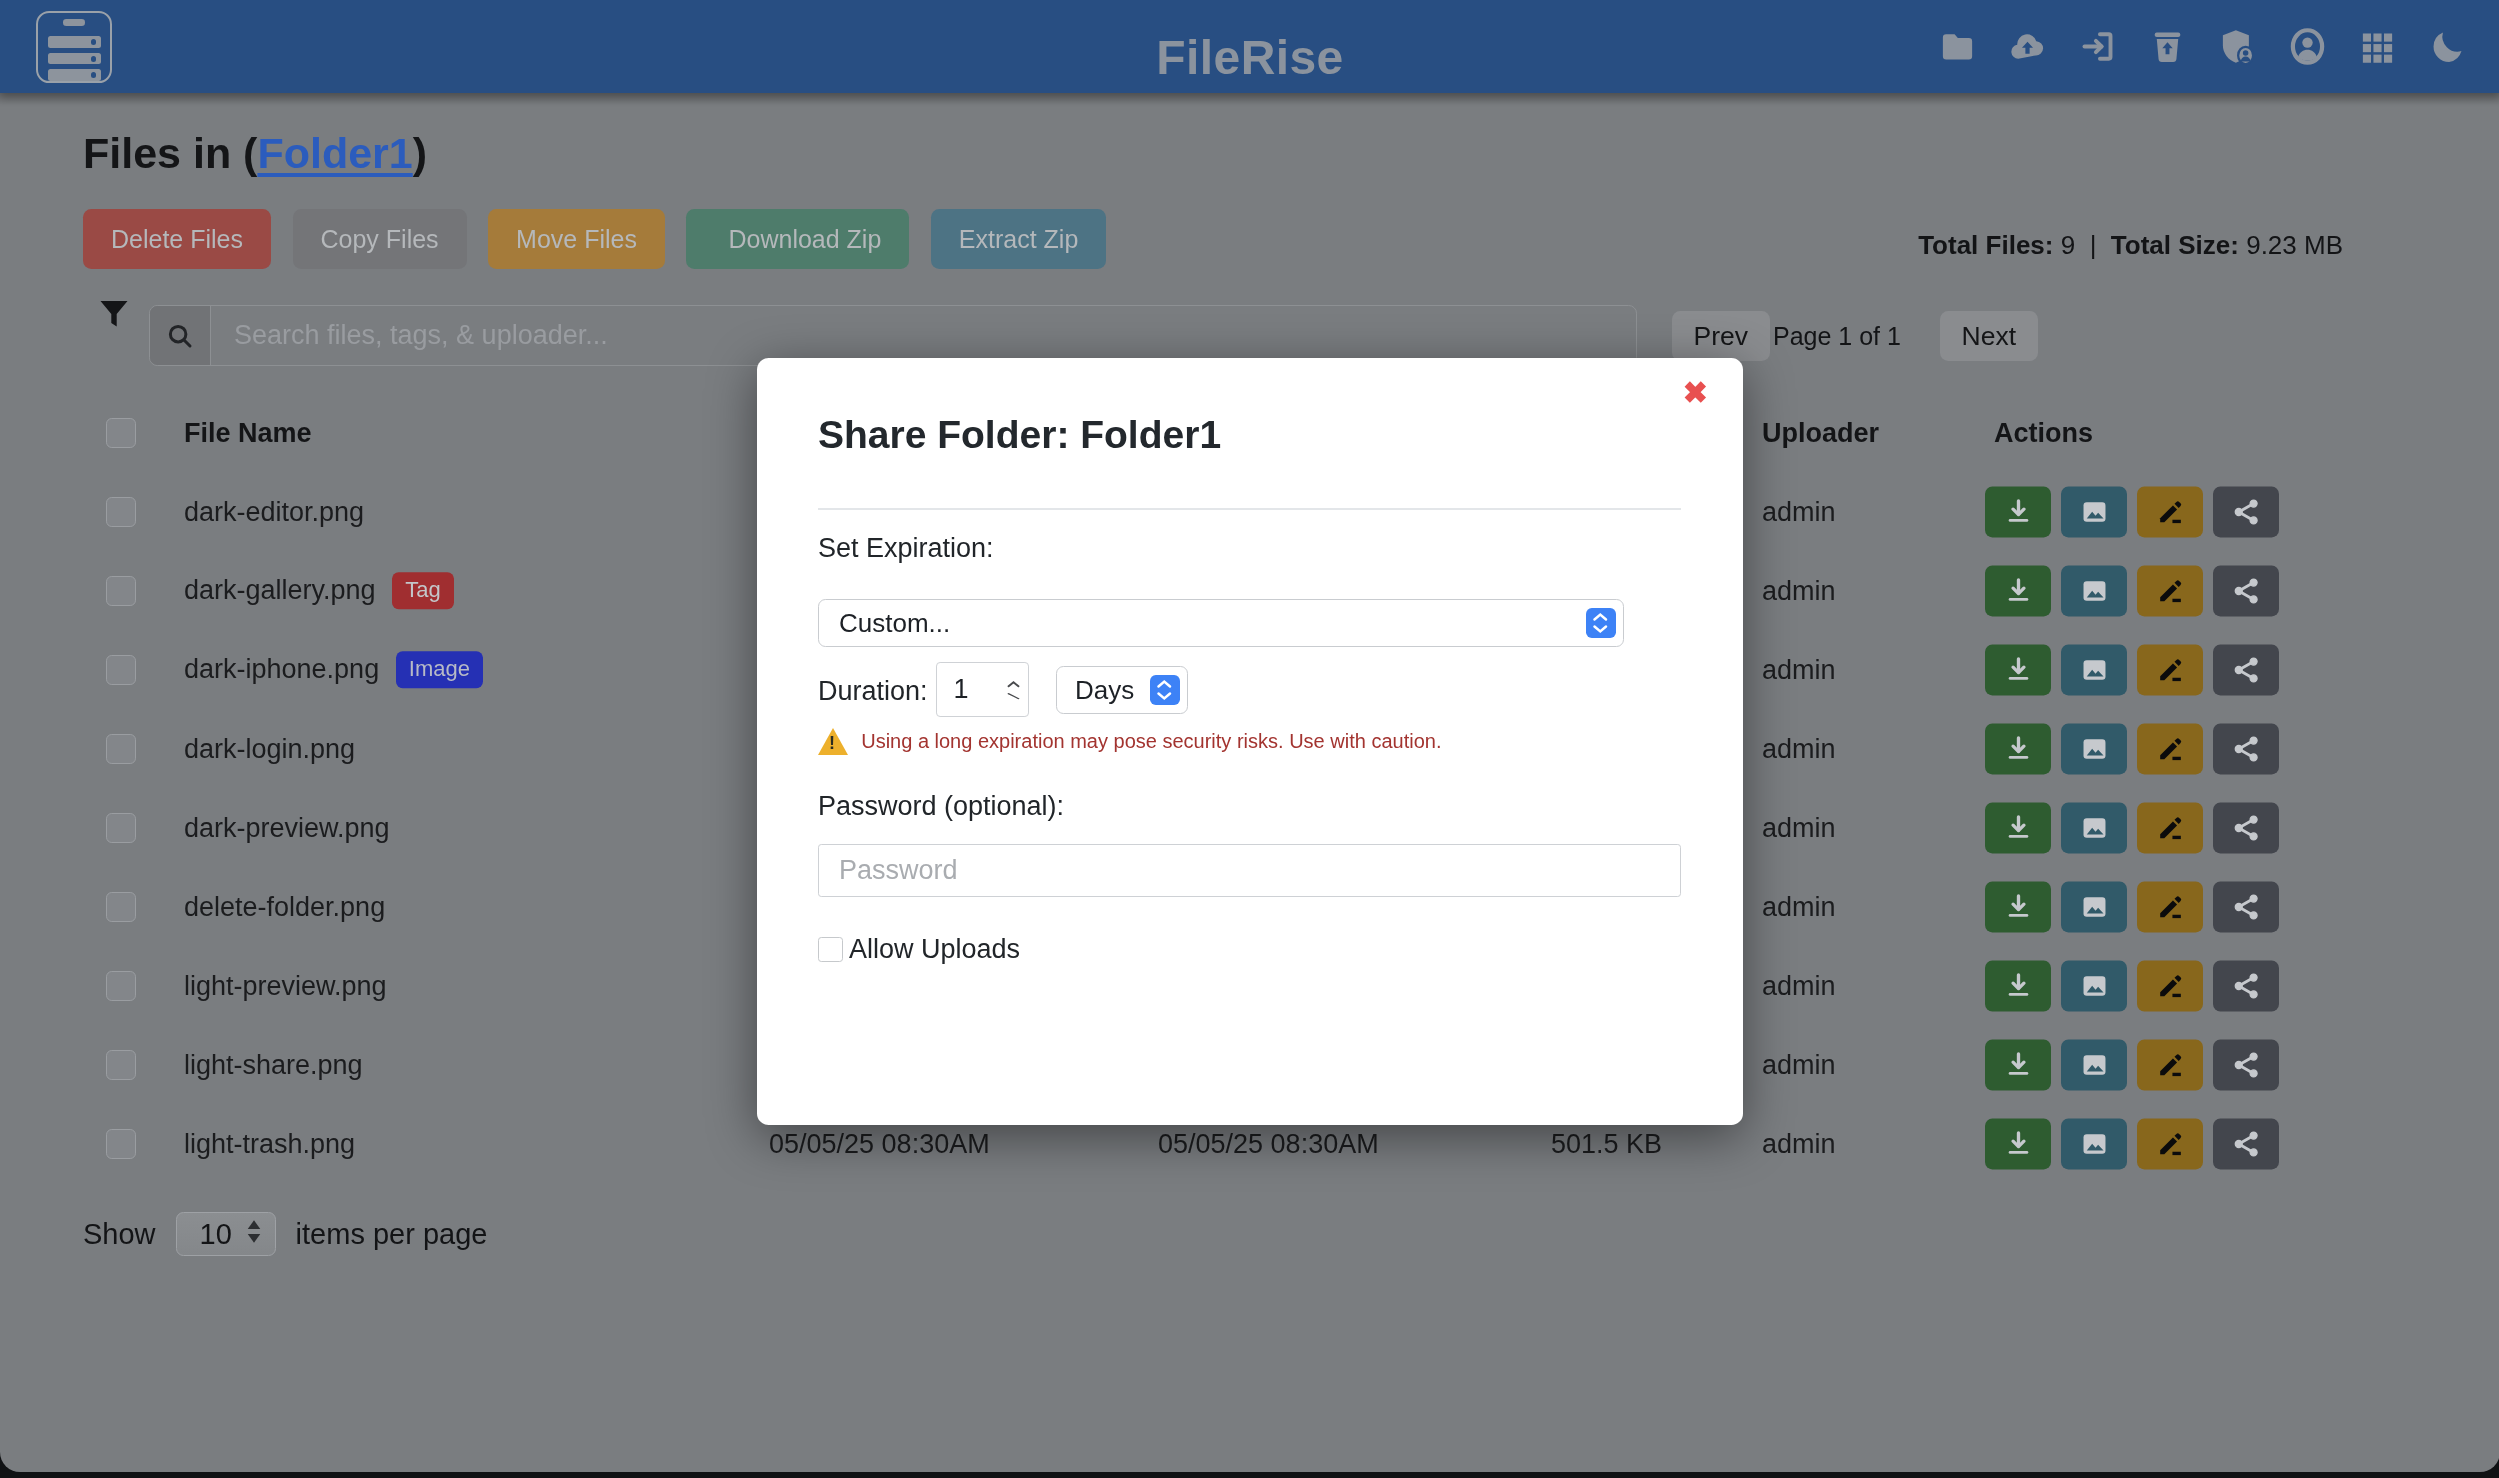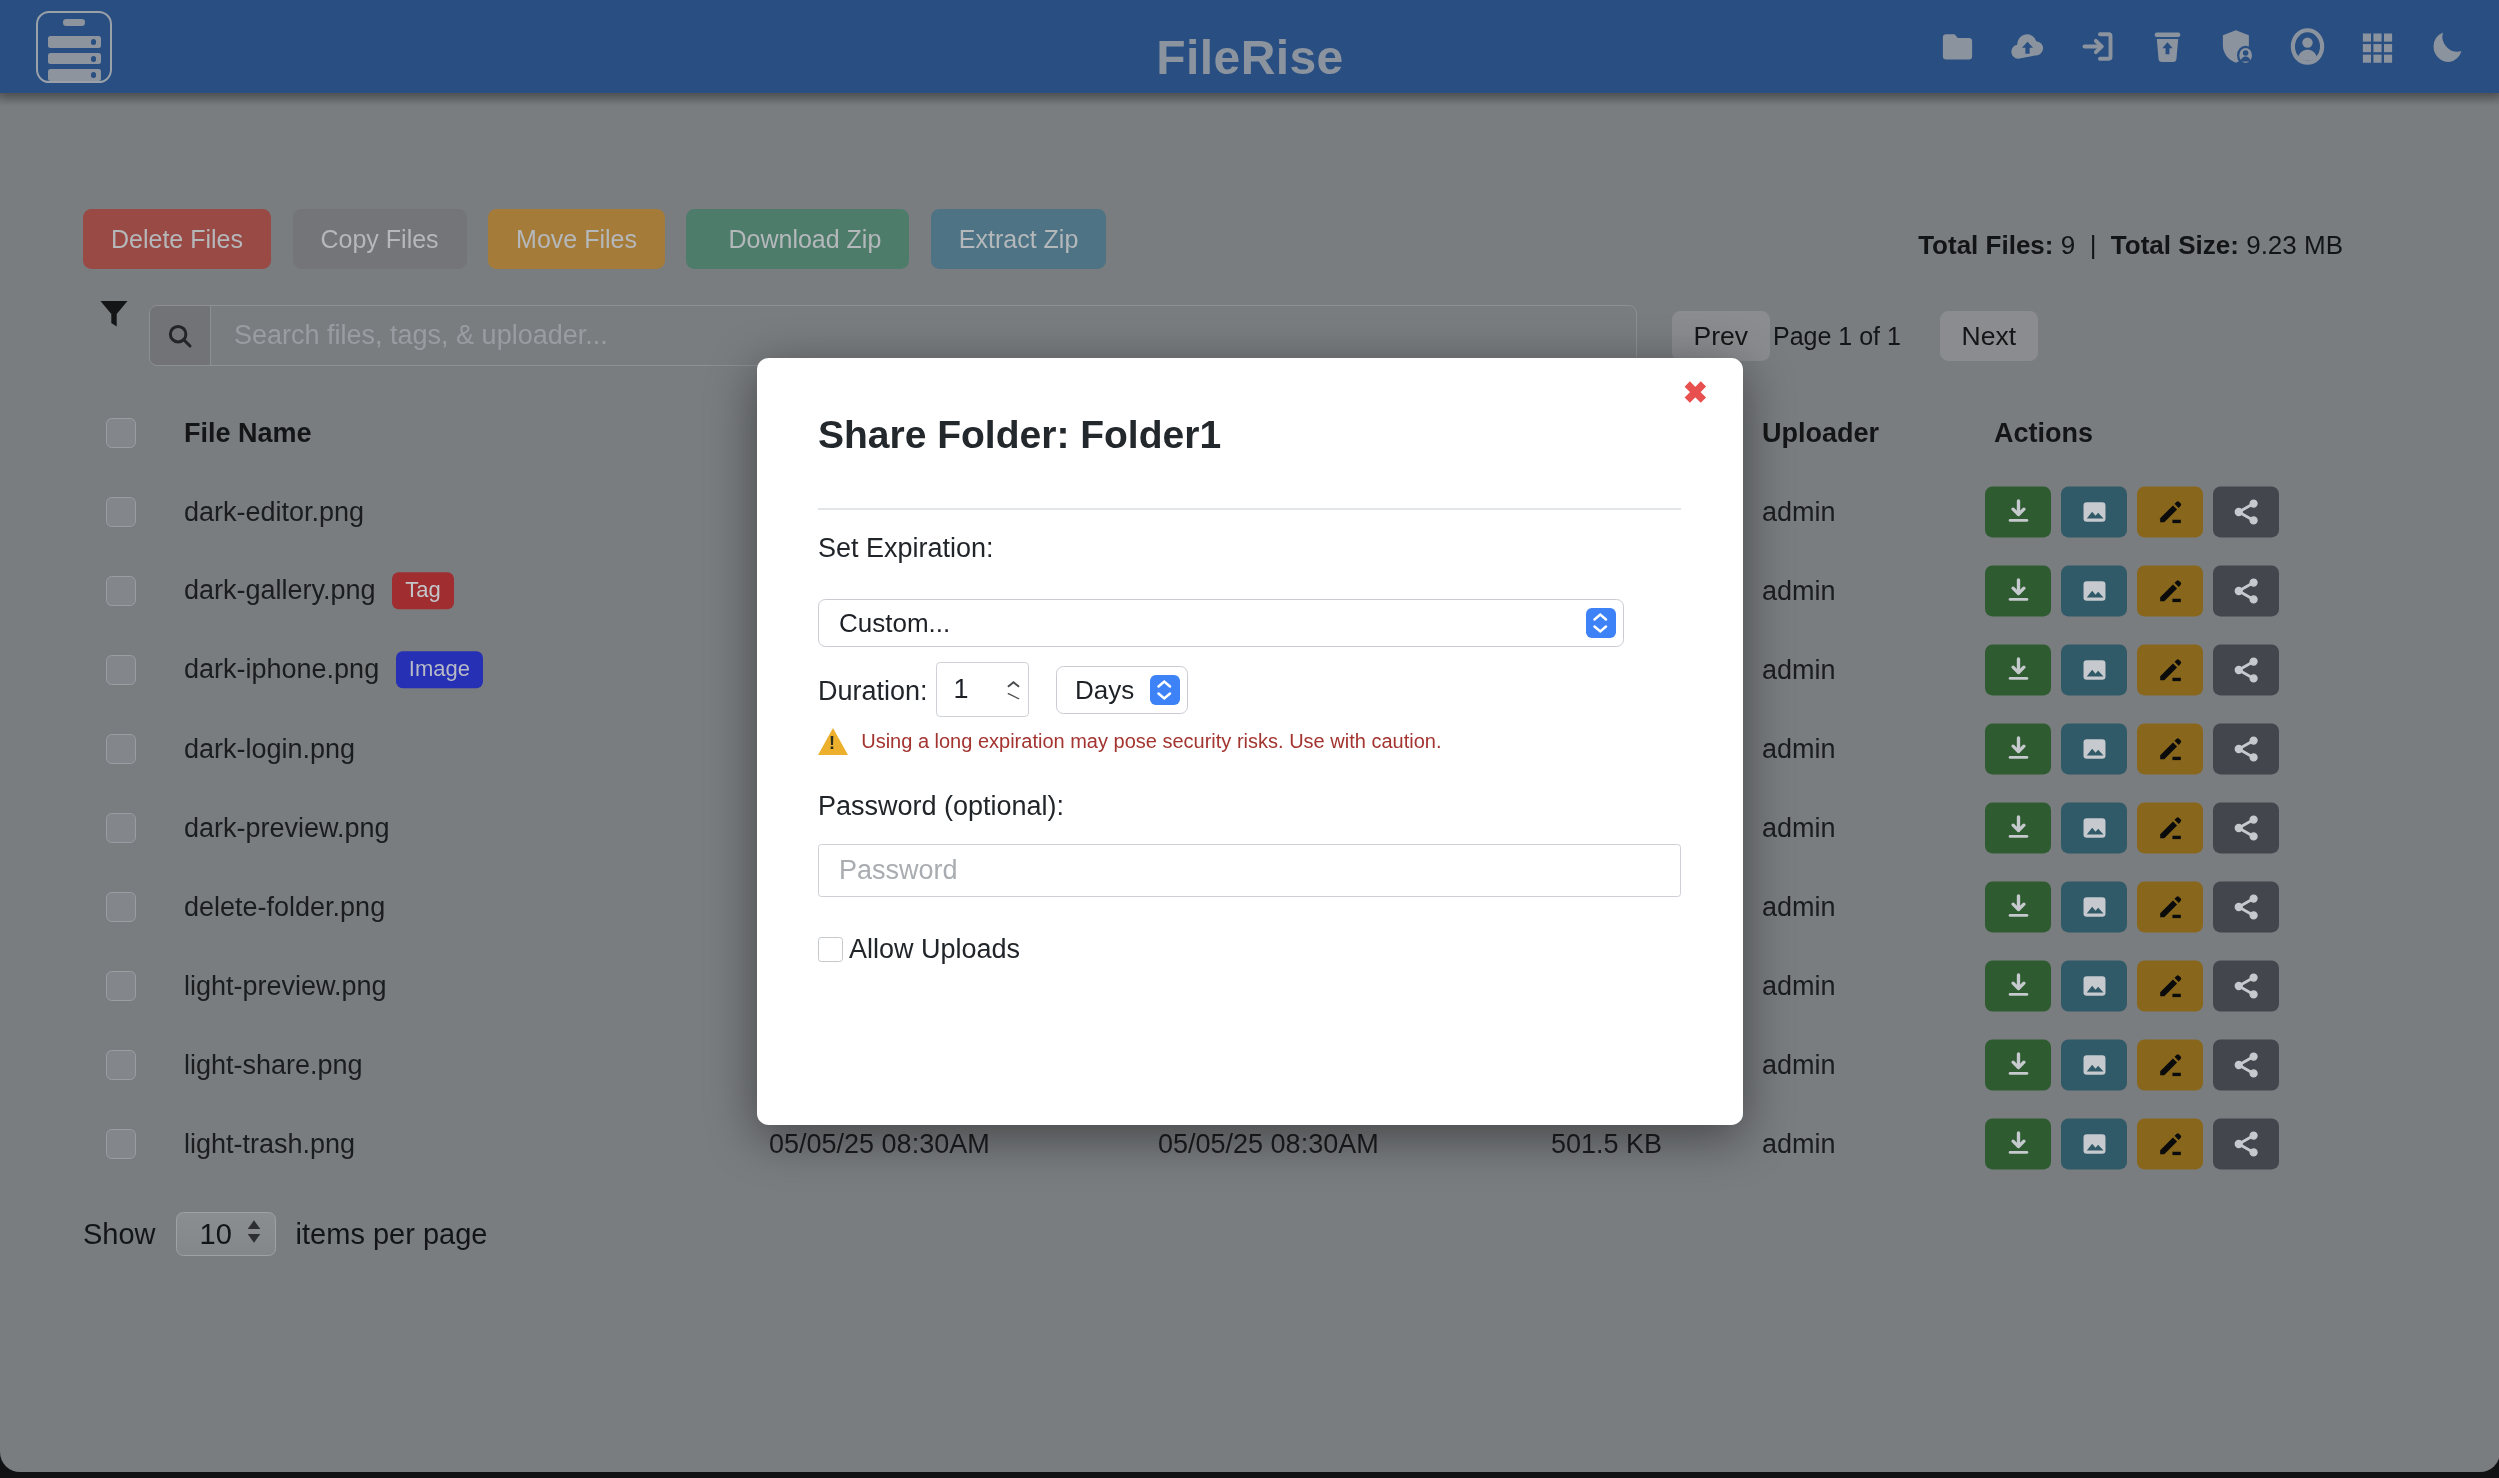--- a/index.html
+++ b/index.html
@@ -241,20 +241,23 @@
       <div class="nav-icon">
         <svg viewBox="0 0 24 24" fill="currentColor">
           <path d="M20.6 14.8A9.3 9.3 0 0 1 9.2 3.4 9.6 9.6 0 0 0 3.4 12a9.6 9.6 0 0 0 9.6 9.6 9.6 9.6 0 0 0 7.6-6.8z"></path>
         </svg>
       </div>
     </div>
 </div>
 
 <div class="card">
 
+  <div class="page-heading">
+    <span>Files in (</span><a>Folder1</a><span>)</span>
+  </div>
 
   <div class="toolbar" id="toolbar">
       <button class="tbtn delete">Delete Files</button>
       <button class="tbtn copy">Copy Files</button>
       <button class="tbtn move">Move Files</button>
       <button class="tbtn download">Download Zip</button>
       <button class="tbtn extract">Extract Zip</button>
     </div>
 
   <div class="summary">

